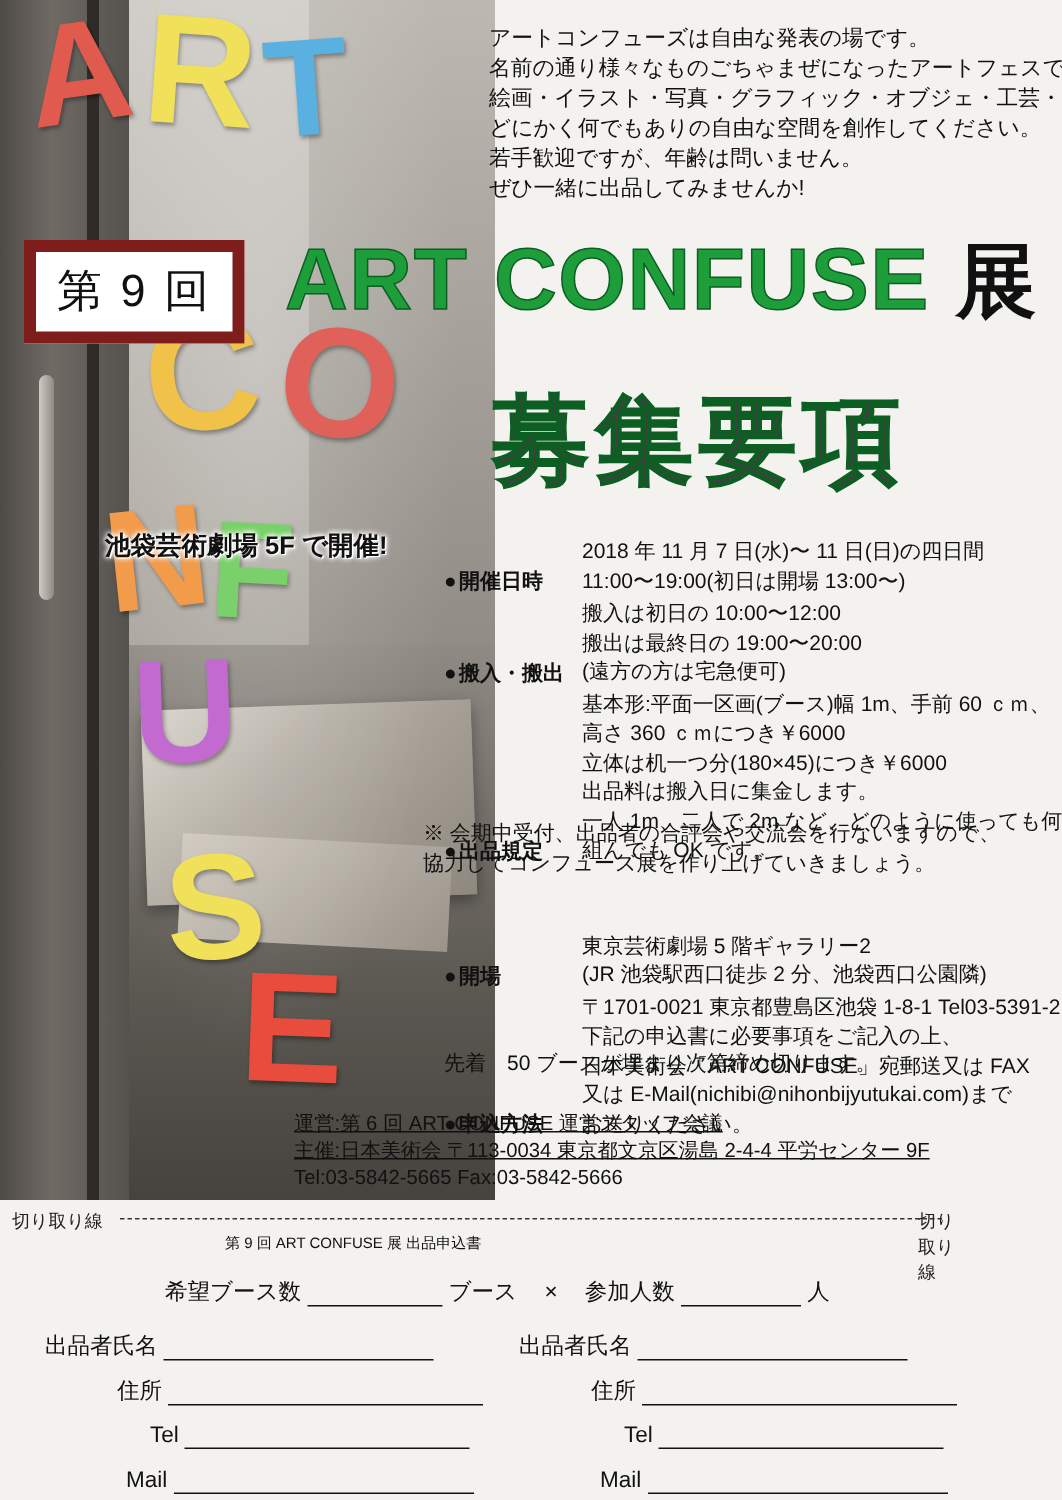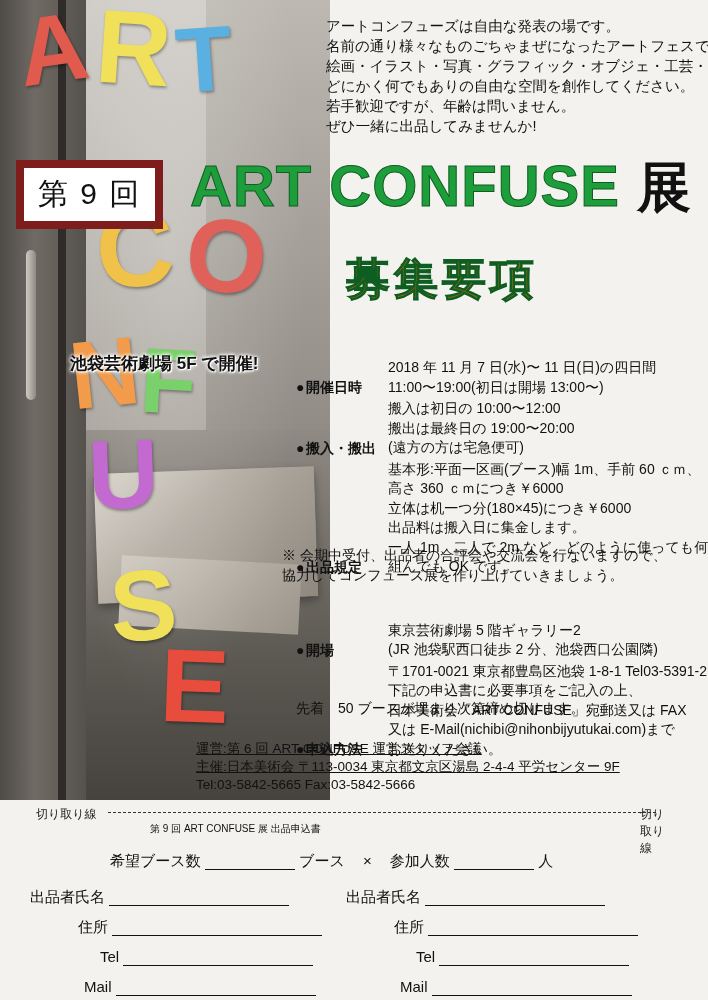--- a/index.html
+++ b/index.html
@@ -97,22 +97,22 @@
   }
   .maintitle{
     position:absolute;left:190px;top:152px;
     font-size:58px;font-weight:bold;color:#1e9e3a;
     letter-spacing:1px;
     -webkit-text-stroke:1px #0c5e22;
     white-space:nowrap;
   }
   .maintitle .ten{color:#111;-webkit-text-stroke:0;font-size:54px;}
   .subtitle{
-    position:absolute;left:346px;top:250px;
-    font-size:44px;font-weight:bold;color:#a16207;
+    position:absolute;left:328px;top:250px;
+    font-size:65px;font-weight:bold;color:#404040;
     -webkit-text-stroke:1px #0c5e22;
     letter-spacing:4px;white-space:nowrap;
   }
 
   
   .details{position:absolute;left:296px;top:358px;width:404px;}
   .row{display:flex;margin-bottom:2px;align-items:flex-end;}
   .label{width:92px;flex:0 0 92px;font-size:14px;font-weight:bold;white-space:nowrap;}
   .label .bullet{display:inline-block;width:10px;}
   .val{font-size:14px;line-height:19.5px;}
@@ -121,21 +121,21 @@
     position:absolute;left:282px;top:546px;width:420px;font-size:14px;line-height:19.5px;
   }
   .note div{white-space:nowrap;}
 
   
   .org{position:absolute;left:196px;top:740px;font-size:13.5px;line-height:18px;}
   .org div{white-space:nowrap;}
   .org .u{text-decoration:underline;}
 
   
-  .cutline{position:absolute;left:0;top:806px;width:644px;height:14px;margin-left:28px;}
+  .cutline{position:absolute;left:0;top:806px;width:644px;height:14px;}
   .cutline .dash{
     position:absolute;left:80px;top:6px;width:548px;height:0;
     border-top:1px dashed #333;
   }
   .cutlabel{position:absolute;top:0;font-size:12px;color:#222;}
   .cutlabel.l{left:8px;}
   .cutlabel.r{left:612px;}
 
   
   .form{position:absolute;left:0;top:822px;width:708px;height:178px;}

